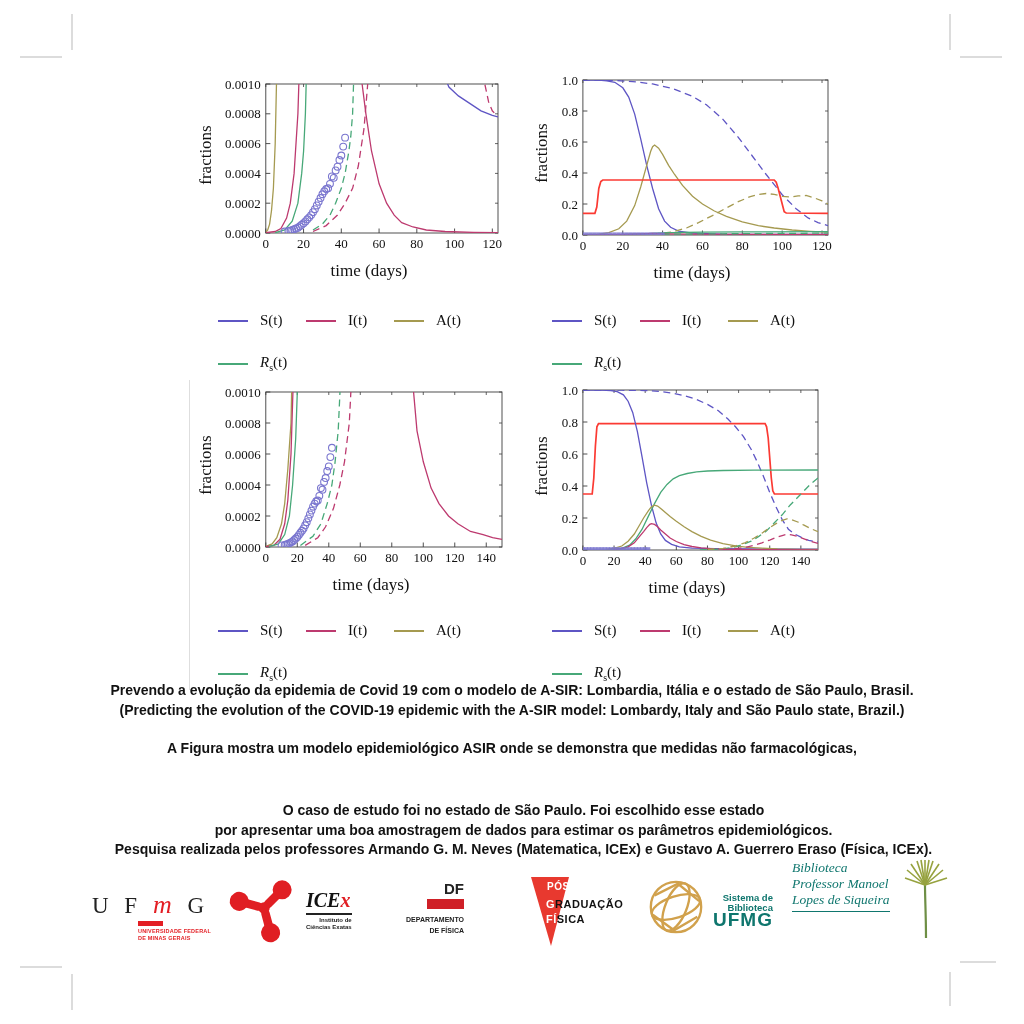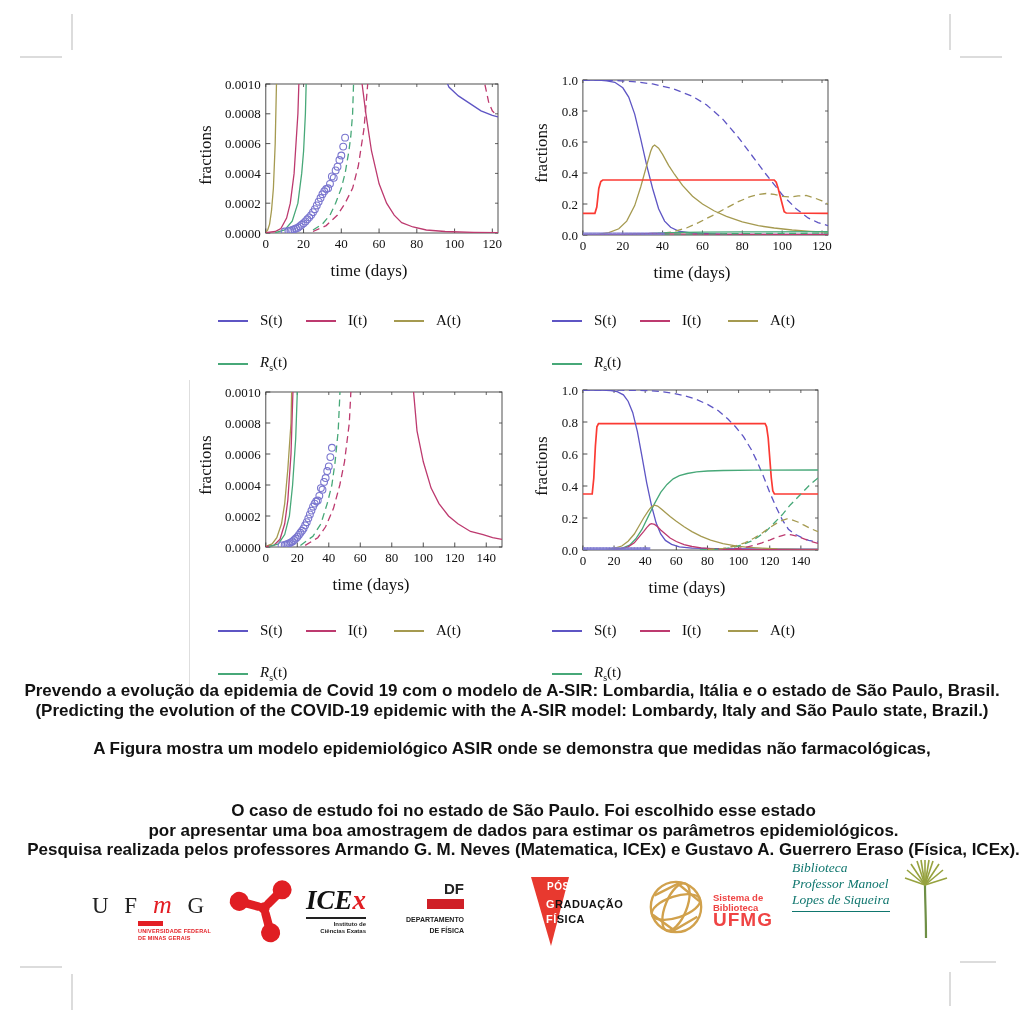--- a/index.html
+++ b/index.html
@@ -17,31 +17,31 @@
   
   .legend{position:absolute;font-family:"Liberation Serif",serif;}
   .lrow{display:flex;align-items:center;}
   .lrow2{margin-top:25px;text-align:right;}
   .litem{display:flex;align-items:center;width:88px;}
   .swatch{display:inline-block;width:30px;height:2px;margin-right:12px;flex:none;}
   .llabel{font-size:15px;color:#111;}
   .llabel sub{font-size:10px;}
   
   .cap{position:absolute;left:0;right:0;text-align:center;font-weight:bold;
-       font-size:17px;line-height:19.5px;color:#121212;}
+       font-size:14px;line-height:19.5px;color:#121212;}
   
   .logo{position:absolute;}
   .ufmg-word{font-family:"Liberation Serif",serif;font-size:23px;color:#222;letter-spacing:5px;}
   .ufmg-word .m{font-style:italic;font-size:26px;}
   .ufmg-bar{width:25px;height:5px;margin:1px 0 2px 46px;}
   .ufmg-sub{margin-left:46px;font-size:5.5px;font-weight:bold;line-height:6.5px;letter-spacing:.2px;}
   .icex-row{display:flex;align-items:center;}
   .icex-text{margin-left:4px;}
   .icex-name{font-family:"Liberation Serif",serif;font-style:italic;font-weight:bold;
-             font-size:27px;color:#111;border-bottom:2px solid #222;padding-bottom:1px;}
+             font-size:20px;color:#111;border-bottom:2px solid #222;padding-bottom:1px;}
   .icex-sub{font-size:6px;font-weight:bold;line-height:7px;text-align:right;margin-top:2px;color:#222;}
   .df-col{text-align:right;width:60px;}
   .df-abbr{font-size:15px;font-weight:bold;color:#222;}
   .df-bar{width:37px;height:10px;margin:2px 0 5px 23px;}
   .df-sub{font-size:7px;font-weight:bold;line-height:11px;color:#222;}
   .pgf{width:100px;height:74px;}
   .pgf svg{position:absolute;left:0;top:0;}
   .pgf-l1{position:absolute;left:17px;top:5px;font-size:10px;font-weight:bold;color:#fff;letter-spacing:.5px;}
   .pgf-l2{position:absolute;left:16px;top:22px;font-size:11px;font-weight:bold;letter-spacing:.5px;}
   .pgf-l3{position:absolute;left:16px;top:37px;font-size:11px;font-weight:bold;letter-spacing:.5px;}
@@ -592,21 +592,21 @@
   <div class="logo sisbib" style="left:644px;top:876px;">
     <span style="color: rgb(209, 161, 76);">
       <svg width="64" height="62" viewBox="0 0 64 64" fill="none" stroke="currentColor" stroke-width="2.4">
         <circle cx="32" cy="32" r="26"></circle>
         <ellipse cx="32" cy="32" rx="26" ry="11" transform="rotate(-18 32 32)"></ellipse>
         <ellipse cx="32" cy="32" rx="11" ry="26" transform="rotate(22 32 32)"></ellipse>
         <path d="M10,20 L34,8 L56,26"></path>
         <path d="M8,40 L30,56 L54,42"></path>
       </svg>
     </span>
-    <span class="sisbib-text" style="color: #ef4444;">
+    <span class="sisbib-text" style="color: #0f766e; text-align: right;">
       <div class="sisbib-l12">Sistema de</div>
       <div class="sisbib-l12">Biblioteca</div>
       <div class="sisbib-l3">UFMG</div>
     </span>
   </div>
 
   <div class="logo bib" style="left:792px;top:860px;">
     <div class="bib-text" style="color: #0f766e;">
       <div>Biblioteca</div>
       <div>Professor Manoel</div>

